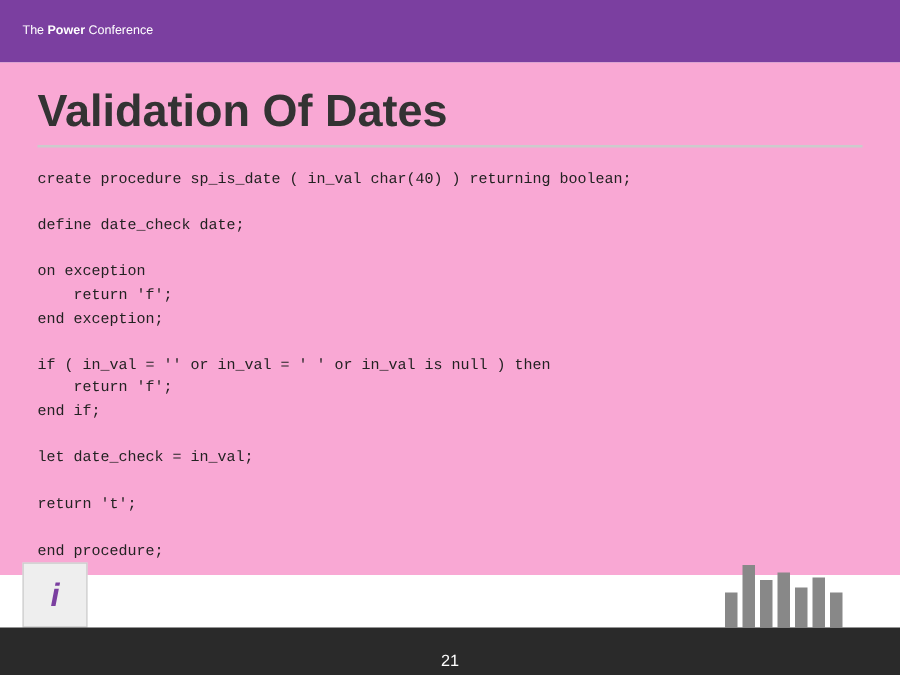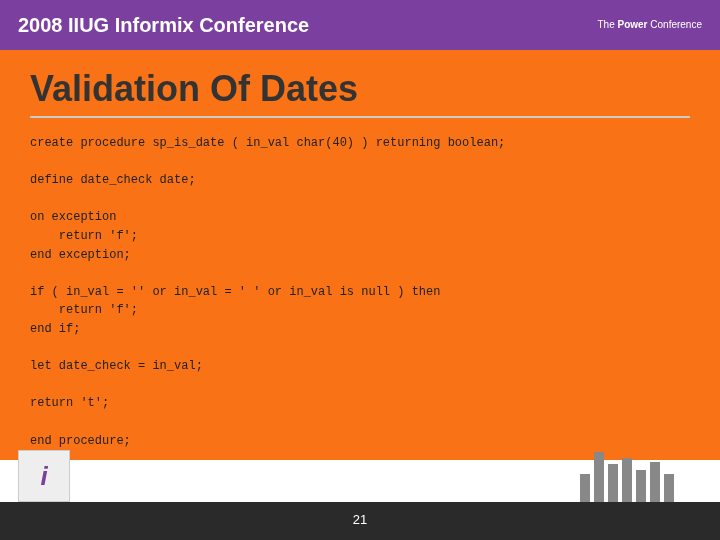--- a/index.html
+++ b/index.html
@@ -34,21 +34,21 @@
       text-align: right;
       line-height: 1.4;
     }
 
     #header-subtitle span.power {
       font-weight: bold;
     }
 
     #main {
       padding: 18px 30px 10px 30px;
-      background: #f97316;
+      background: #f9a8d4;
     }
 
     #page-title-text {
       font-size: 36px;
       font-weight: bold;
       color: #333333;
       margin-bottom: 16px;
       border-bottom: 2px solid #cccccc;
       padding-bottom: 6px;
     }
@@ -62,21 +62,21 @@
     }
 
     #footer {
       position: absolute;
       bottom: 0;
       left: 0;
       width: 100%;
       height: 38px;
       background: #2a2a2a;
       display: flex;
-      align-items: center;
+      align-items: flex-end;
       justify-content: center;
       padding-bottom: 4px;
     }
 
     #footer-page {
       color: #ffffff;
       font-size: 13px;
     }
 
     #logo-area {
@@ -111,21 +111,20 @@
     }
 
     .tower-tall { height: 50px; }
     .tower-mid { height: 38px; }
     .tower-short { height: 28px; }
   </style>
 </head>
 <body>
 
 <div id="header">
-  <span id="header-title">2008 IIUG Informix Conference</span>
   <div id="header-subtitle">
     <span>The </span><span class="power">Power</span><span> Conference</span><br>
   </div>
 </div>
 
 <div id="main">
   <div id="page-title-text">Validation Of Dates</div>
   <div id="code-block">create procedure sp_is_date ( in_val char(40) ) returning boolean;
 
 define date_check date;

